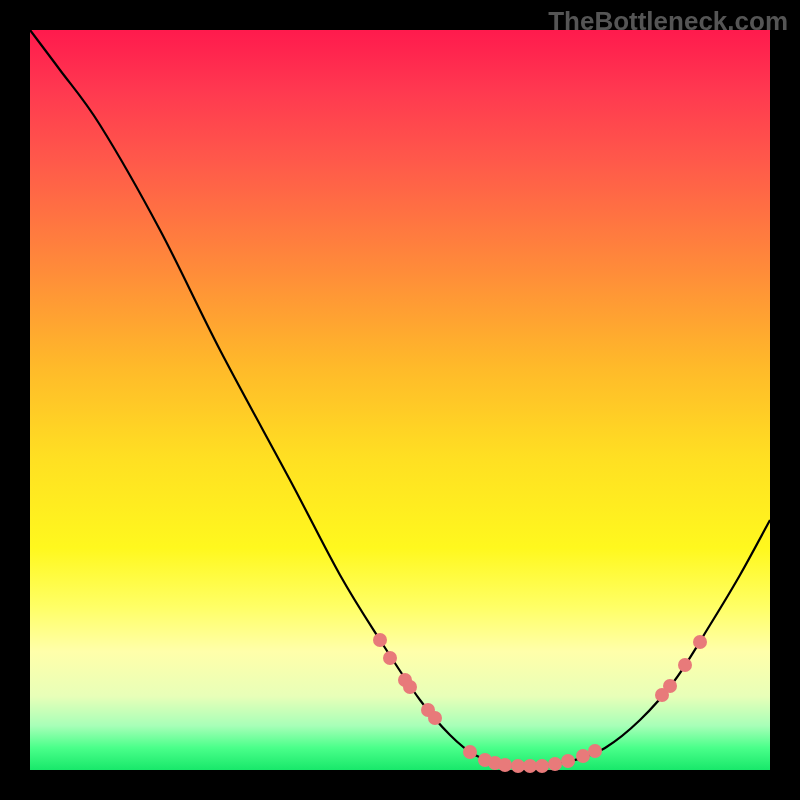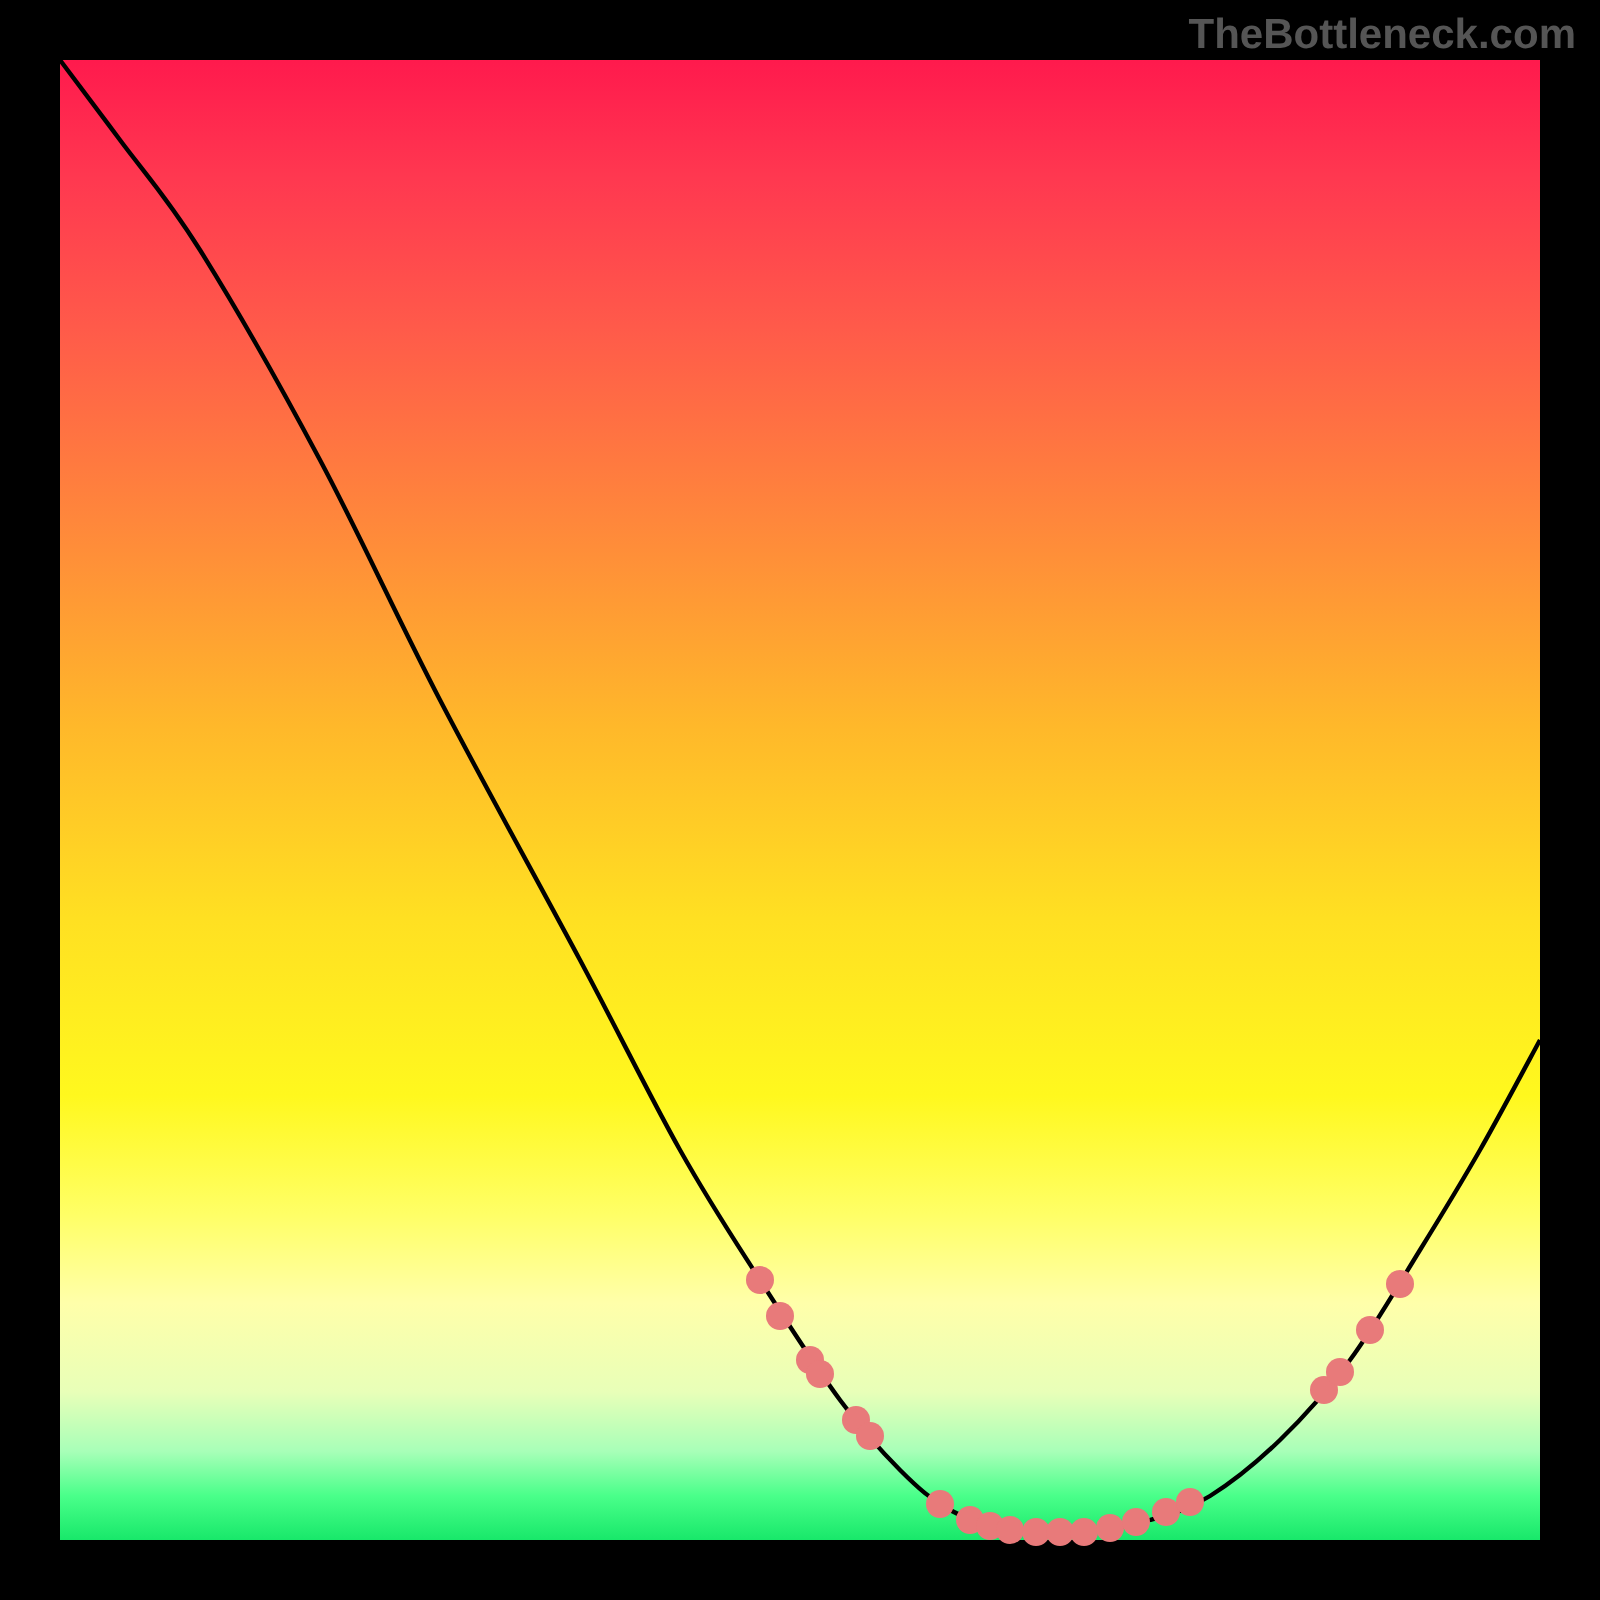--- a/index.html
+++ b/index.html
@@ -9,21 +9,21 @@
     background: #000;
     position: relative;
     font-family: Arial, sans-serif;
     overflow: hidden;
   }
   .watermark {
     position: absolute;
     top: 6px;
     right: 12px;
     color: #555;
-    font-size: 21px;
+    font-size: 26px;
     font-weight: bold;
     z-index: 10;
   }
   .plot-area {
     position: absolute;
     top: 30px;
     left: 30px;
     width: 740px;
     height: 740px;
     background: linear-gradient(to bottom,

